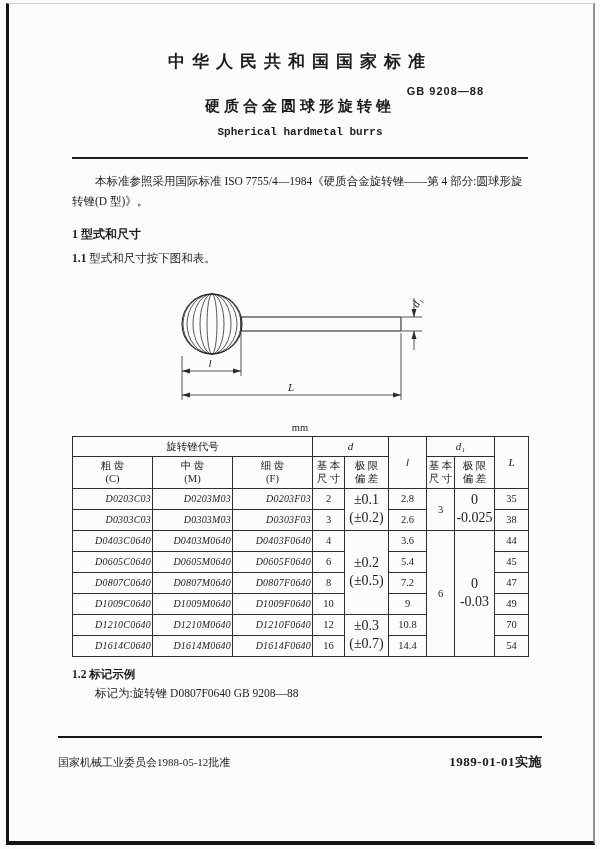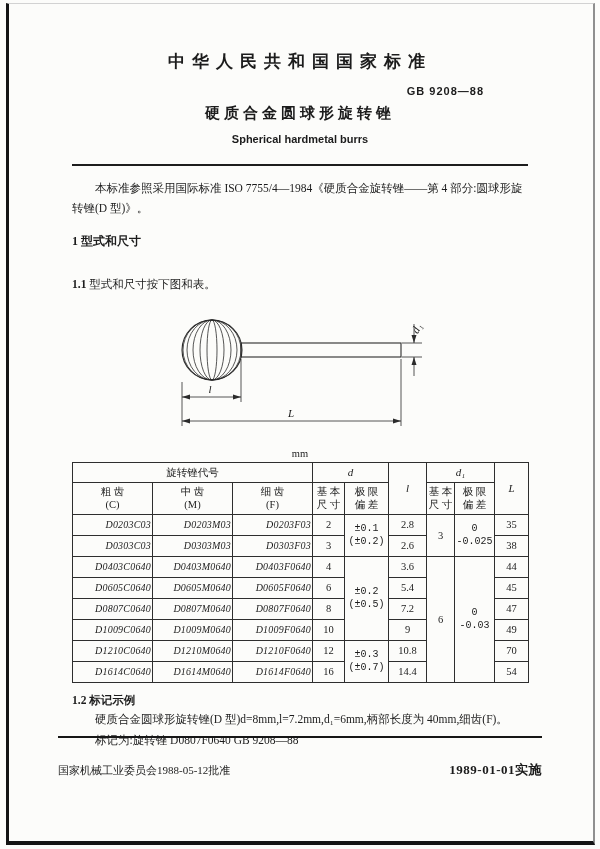--- a/index.html
+++ b/index.html
@@ -8,53 +8,53 @@
   .page { position:relative; width:600px; height:849px; background:#fcfcfa; overflow:hidden; }
   .scan-edge { position:absolute; left:6px; top:3px; right:5px; bottom:4px;
                border-left:3px solid #141414; border-bottom:4px solid #141414;
                border-right:2px solid #8f8f8f; border-top:1px solid #d2d2d2;
                pointer-events:none; }
   .content { position:relative; padding:50px 72px 0 72px; }
 
   .std-org  { text-align:center; font-weight:bold; font-size:17px; letter-spacing:7px; }
   .std-code { text-align:right; font-weight:bold; font-size:11px; letter-spacing:1px;
               margin:12px 44px 0 0; font-family:"Liberation Sans","DejaVu Sans",sans-serif; }
-  .title-cn { text-align:center; font-weight:bold; font-size:15px; letter-spacing:4px; margin-top:7px; }
+  .title-cn { text-align:center; font-weight:bold; font-size:15px; letter-spacing:4px; }
   .title-en { text-align:center; font-weight:bold; font-size:11px; margin-top:10px;
-              font-family:Liberation Sans, sans-serif; }
+              font-family:Liberation Mono, monospace; }
   .rule { height:2px; background:#1d1d1d; margin-top:19px; }
 
   .intro { font-size:11.5px; line-height:1.75; text-indent:2em; margin-top:12px; }
   .h-s1  { font-size:12px; font-weight:bold; margin-top:15px; }
-  .s11   { font-size:11.5px; margin-top:27px; }
+  .s11   { font-size:11.5px; margin-top:8px; }
   .s11 .num { font-weight:bold; }
 
   .figure { margin-top:12px; text-align:center; }
   svg .ln   { stroke:#2b2b2b; stroke-width:1.1; fill:none; }
   svg .thin { stroke:#2b2b2b; stroke-width:0.8; fill:none; }
   svg .arr  { fill:#2b2b2b; stroke:none; }
   svg text  { font-family:"Liberation Serif","DejaVu Serif",serif; font-style:italic;
               font-size:11px; fill:#1c1c1c; }
 
   .unit { text-align:center; font-size:10.5px; margin-top:8px; width:456px; }
   table.tbl { border-collapse:collapse; width:456px; table-layout:fixed; margin-top:3px;
               border:1.5px solid #1d1d1d; }
   .tbl th, .tbl td { border:1px solid #2e2e2e; font-weight:normal; text-align:center;
               vertical-align:middle; font-size:10.5px; padding:2px 1px;
               white-space:pre-line; line-height:1.3; }
   .tbl tbody tr { height:21px; }
   .tbl td.code { text-align:right; padding-left:16px; font-size:10px; letter-spacing:0.2px;font-style:italic; }
-  .tbl td.tol  { font-size:10px;font-family:Liberation Mono, monospace; }
+  .tbl td.tol  { font-size:14px; }
   .tbl .it { font-style:italic; font-size:11px; }
 
   .h-s12 { font-size:11.5px; font-weight:bold; margin-top:10px; }
   .ex { font-size:11.5px; line-height:1.55; text-indent:2em; margin-top:3px; }
 
   .footer-block { position:absolute; left:58px; right:58px; top:736px;
-                  border-top:2.5px solid #161616; padding-top:23px;
+                  border-top:2.5px solid #161616; padding-top:15px;
                   display:flex; justify-content:space-between; align-items:baseline;gap:40px; }
   .f-left  { font-size:11px; }
   .f-right { font-size:13px; font-weight:bold; letter-spacing:0.5px; }
 </style>
 </head>
 <body>
 
 <div class="page">
   <div class="scan-edge"></div>
 
@@ -232,21 +232,20 @@
           <td class="code">D1614M0640</td>
           <td class="code">D1614F0640</td>
           <td>16</td>
           <td>14.4</td>
           <td>54</td>
         </tr>
       </tbody>
     </table>
 
     <div class="h-s12">1.2  标记示例</div>
-    <div class="ex">硬质合金圆球形旋转锉(D 型)d=8mm,l=7.2mm,d₁=6mm,柄部长度为 40mm,细齿(F)。</div>
     <div class="ex">标记为:旋转锉 D0807F0640  GB 9208—88</div>
 
   </div>
 
   <div class="footer-block">
     <span class="f-left">国家机械工业委员会1988-05-12批准</span>
     <span class="f-right">1989-01-01实施</span>
   </div>
 </div>
 

